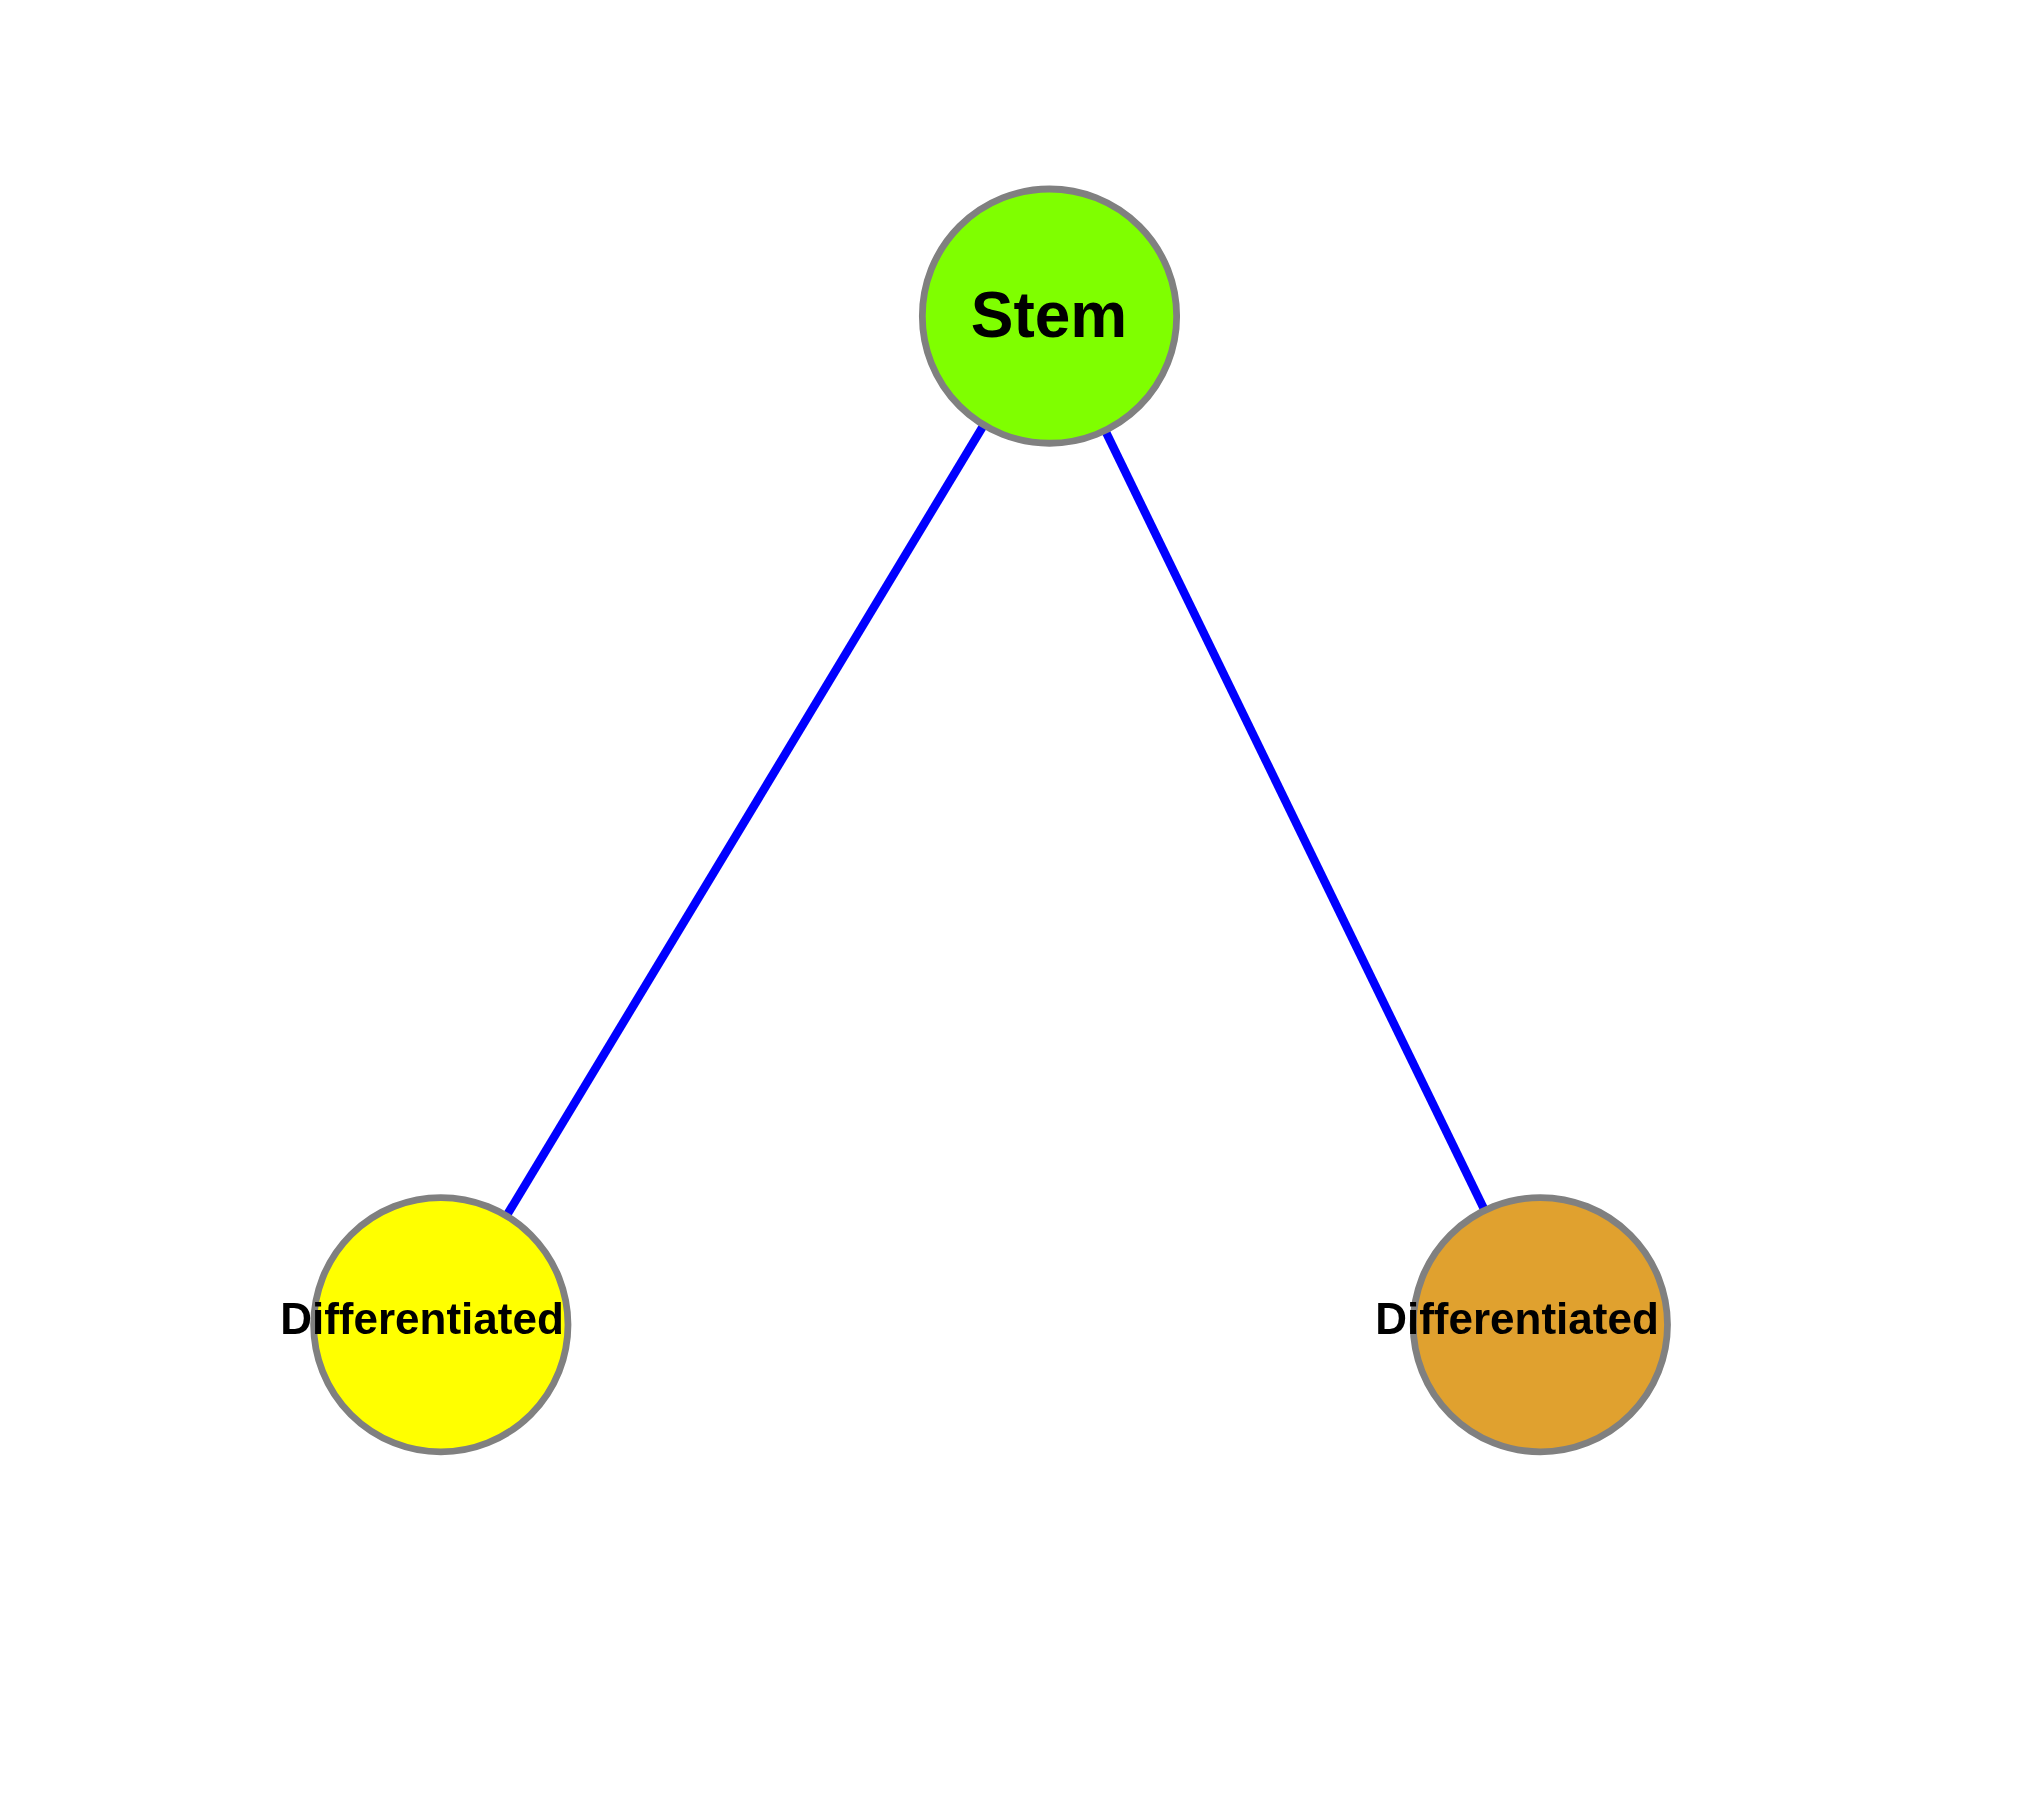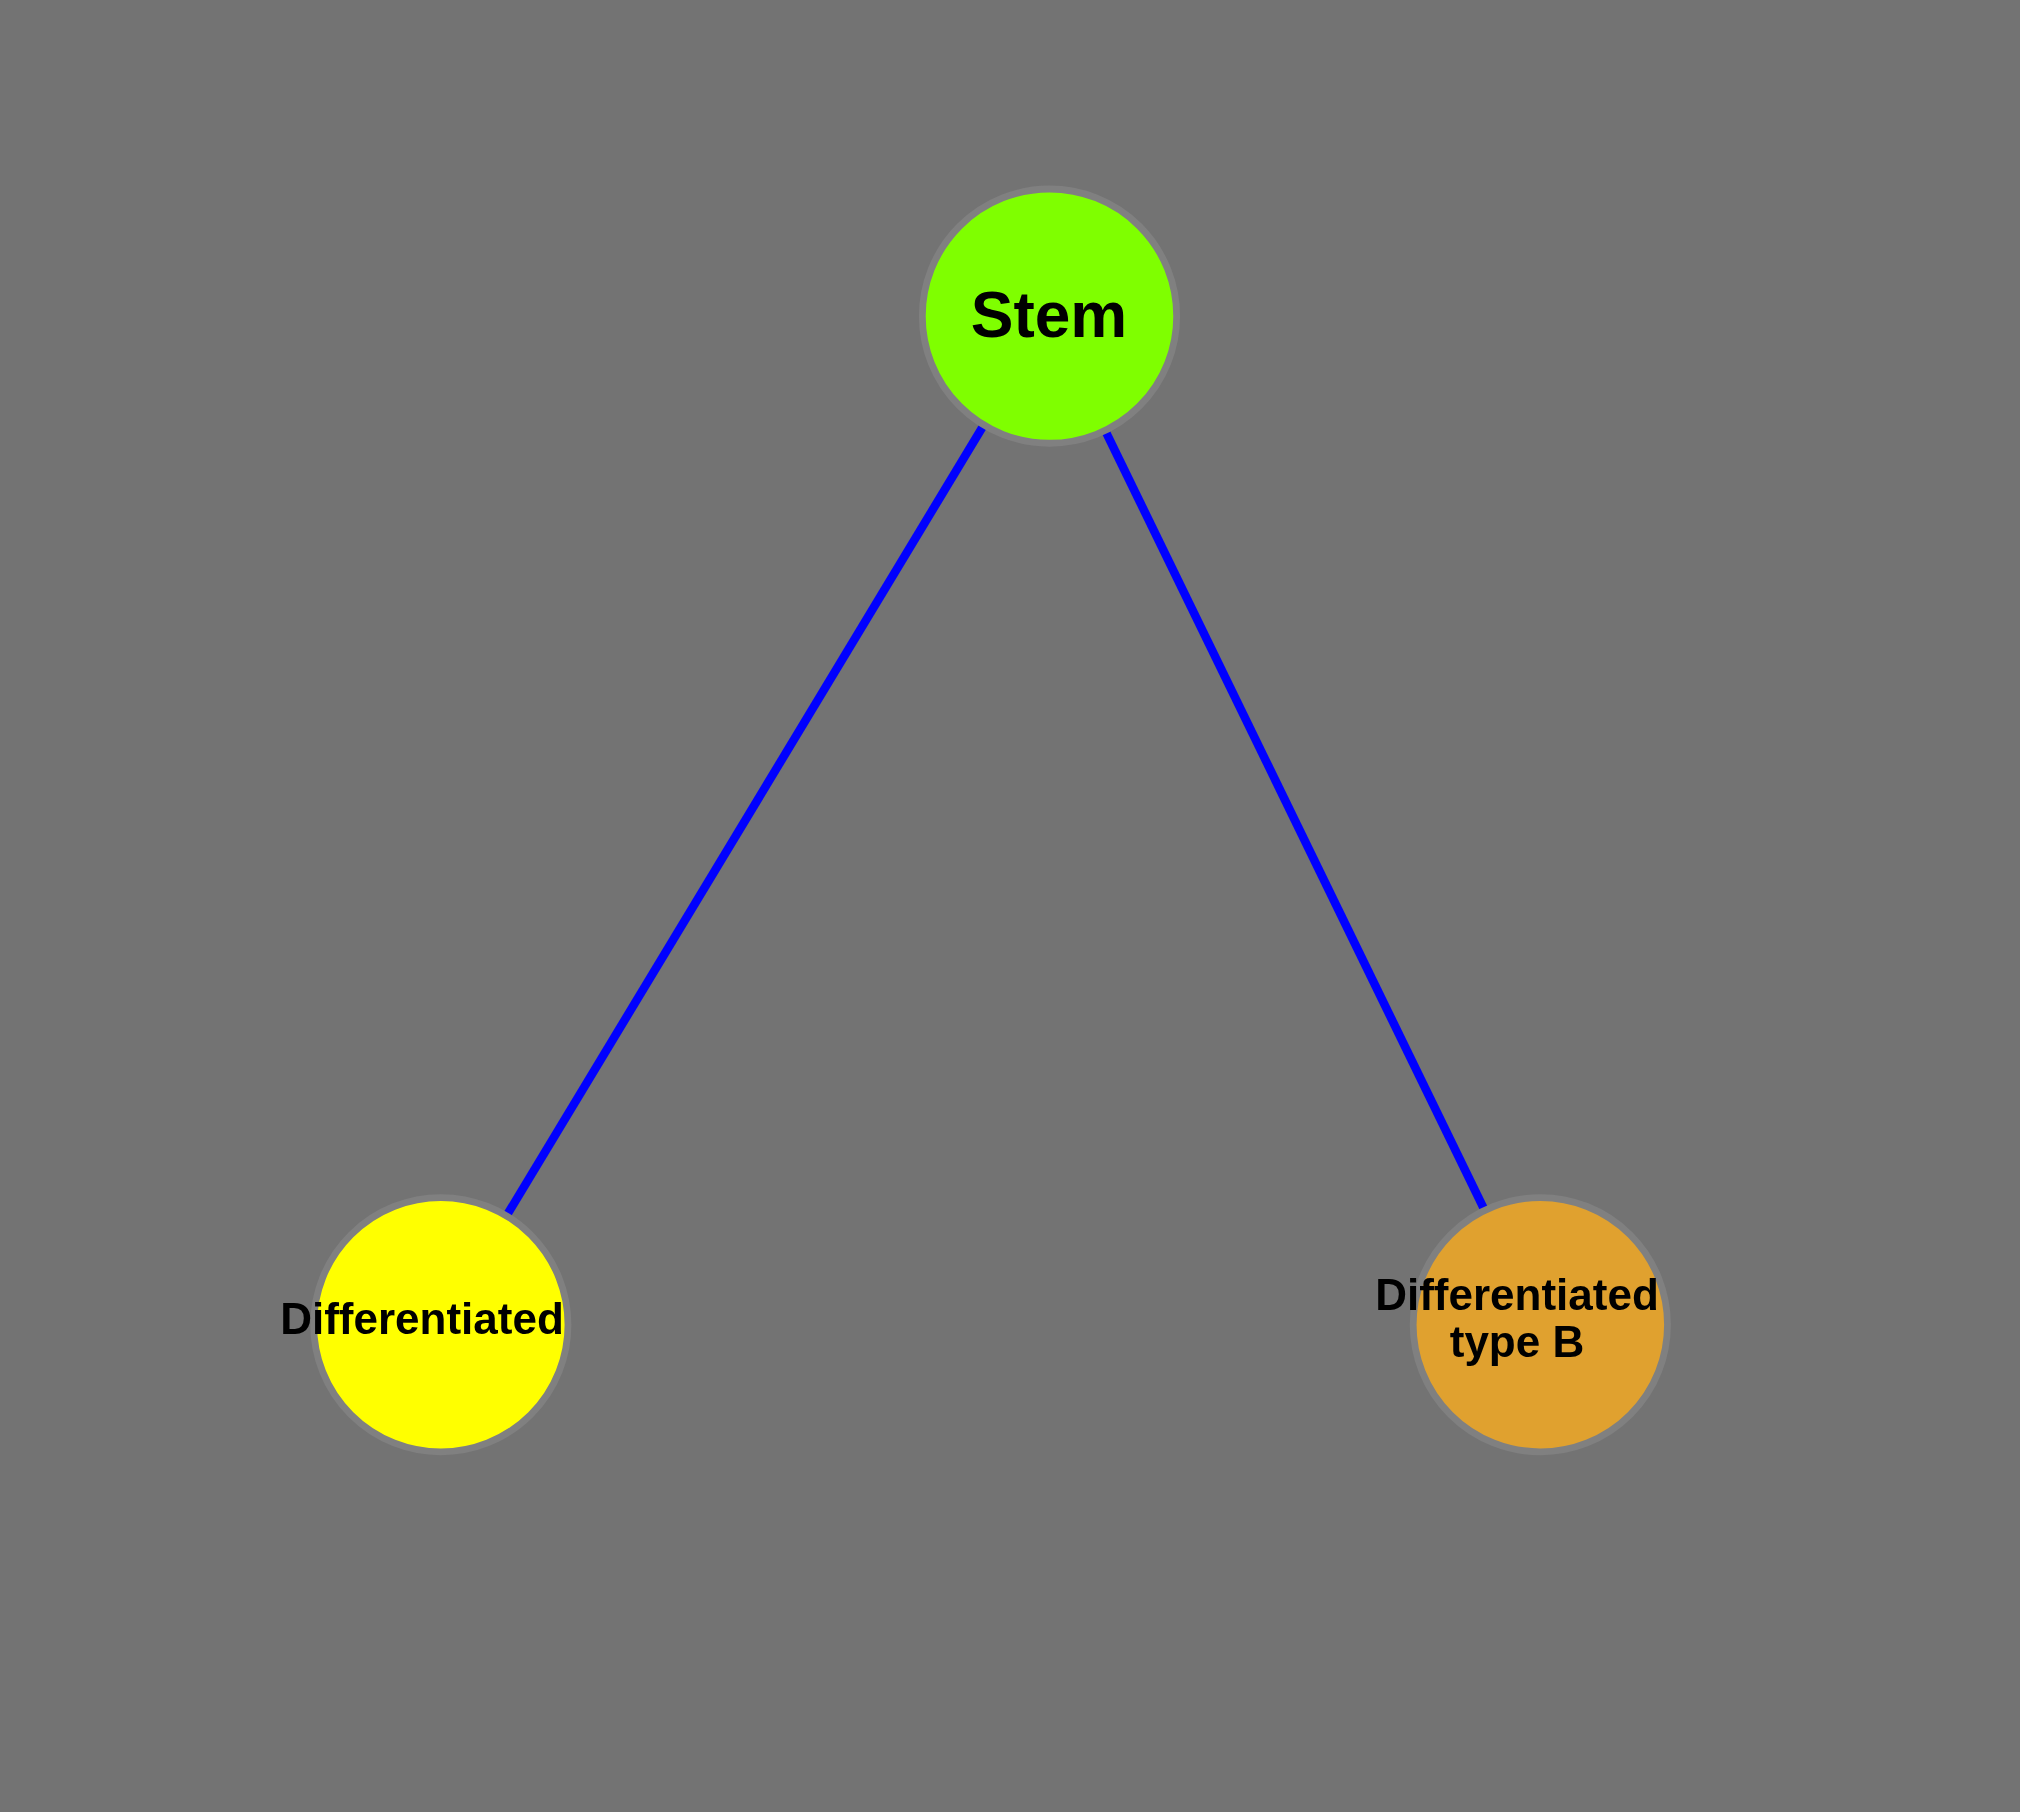--- a/index.html
+++ b/index.html
@@ -41,21 +41,21 @@
   }
   #label-type-a, #label-type-b {
     font-size: 44px;
     left: 0; top: 0;
     transform: translate(-50%, -50%);
   }
 </style>
 </head>
 <body>
 
-<div id="canvas" style="background: #737373;">
+<div id="canvas" style="background: #ffffff;">
 
   <svg id="graph-svg" viewBox="0 0 2384 2138" preserveAspectRatio="none" aria-hidden="true">
     <g id="edges-layer">
         <line x1="1238" y1="373" x2="520" y2="1563" stroke="#0000ff" stroke-width="10" stroke-linecap="butt"></line>
         <line x1="1238" y1="373" x2="1817" y2="1563" stroke="#0000ff" stroke-width="10" stroke-linecap="butt"></line>
       </g>
     <g id="nodes-layer">
         <circle cx="1238" cy="373" r="150" fill="#7fff00" stroke="#808080" stroke-width="8"></circle>
         <circle cx="520" cy="1563" r="150" fill="#ffff00" stroke="#808080" stroke-width="8"></circle>
         <circle cx="1817" cy="1563" r="150" fill="#e0a12f" stroke="#808080" stroke-width="8"></circle>
@@ -65,17 +65,16 @@
   <div class="node-label" id="label-stem" style="left: 1049px; top: 316px; color: rgb(0, 0, 0);">
       <span class="line">Stem</span>
     </div>
 
   <div class="node-label" id="label-type-a" style="left: 422px; top: 1319px; color: rgb(0, 0, 0);">
       <span class="line">Differentiated</span>
     </div>
 
   <div class="node-label" id="label-type-b" style="left: 1517px; top: 1319px; color: rgb(0, 0, 0);">
       <span class="line">Differentiated</span>
-      <span class="line">type B</span>
     </div>
 
 </div>
 
 
 </body></html>

